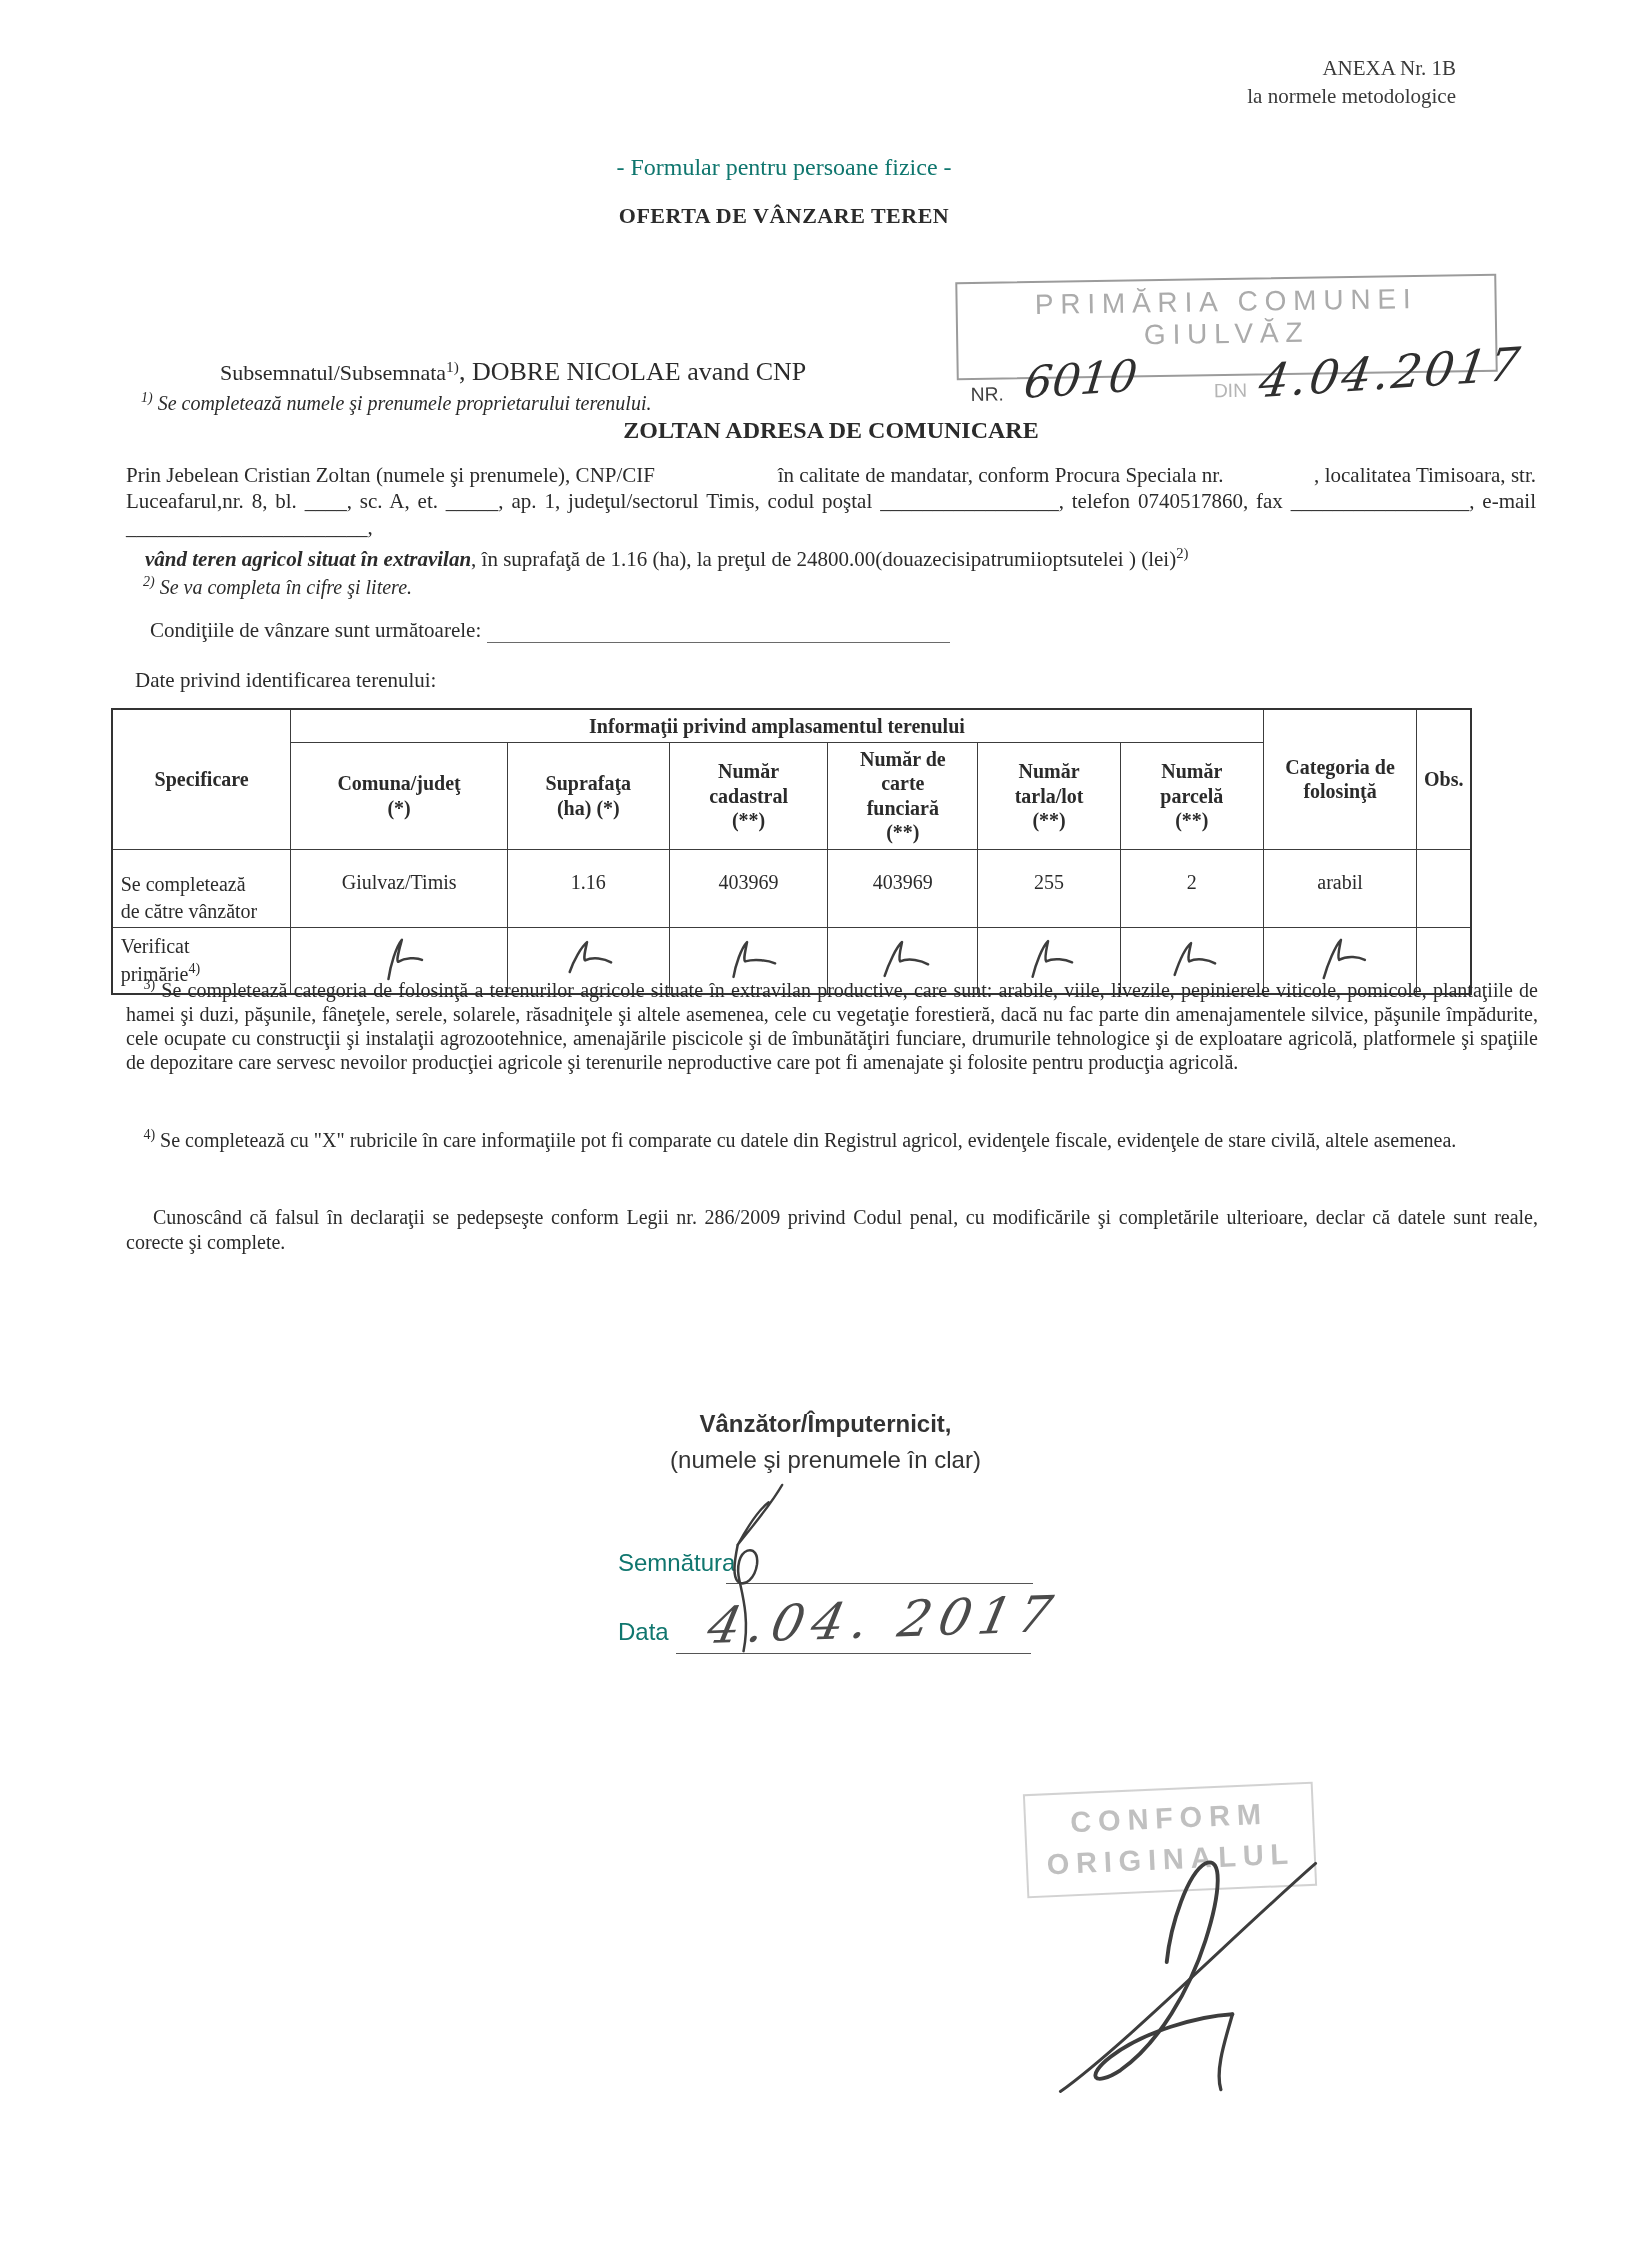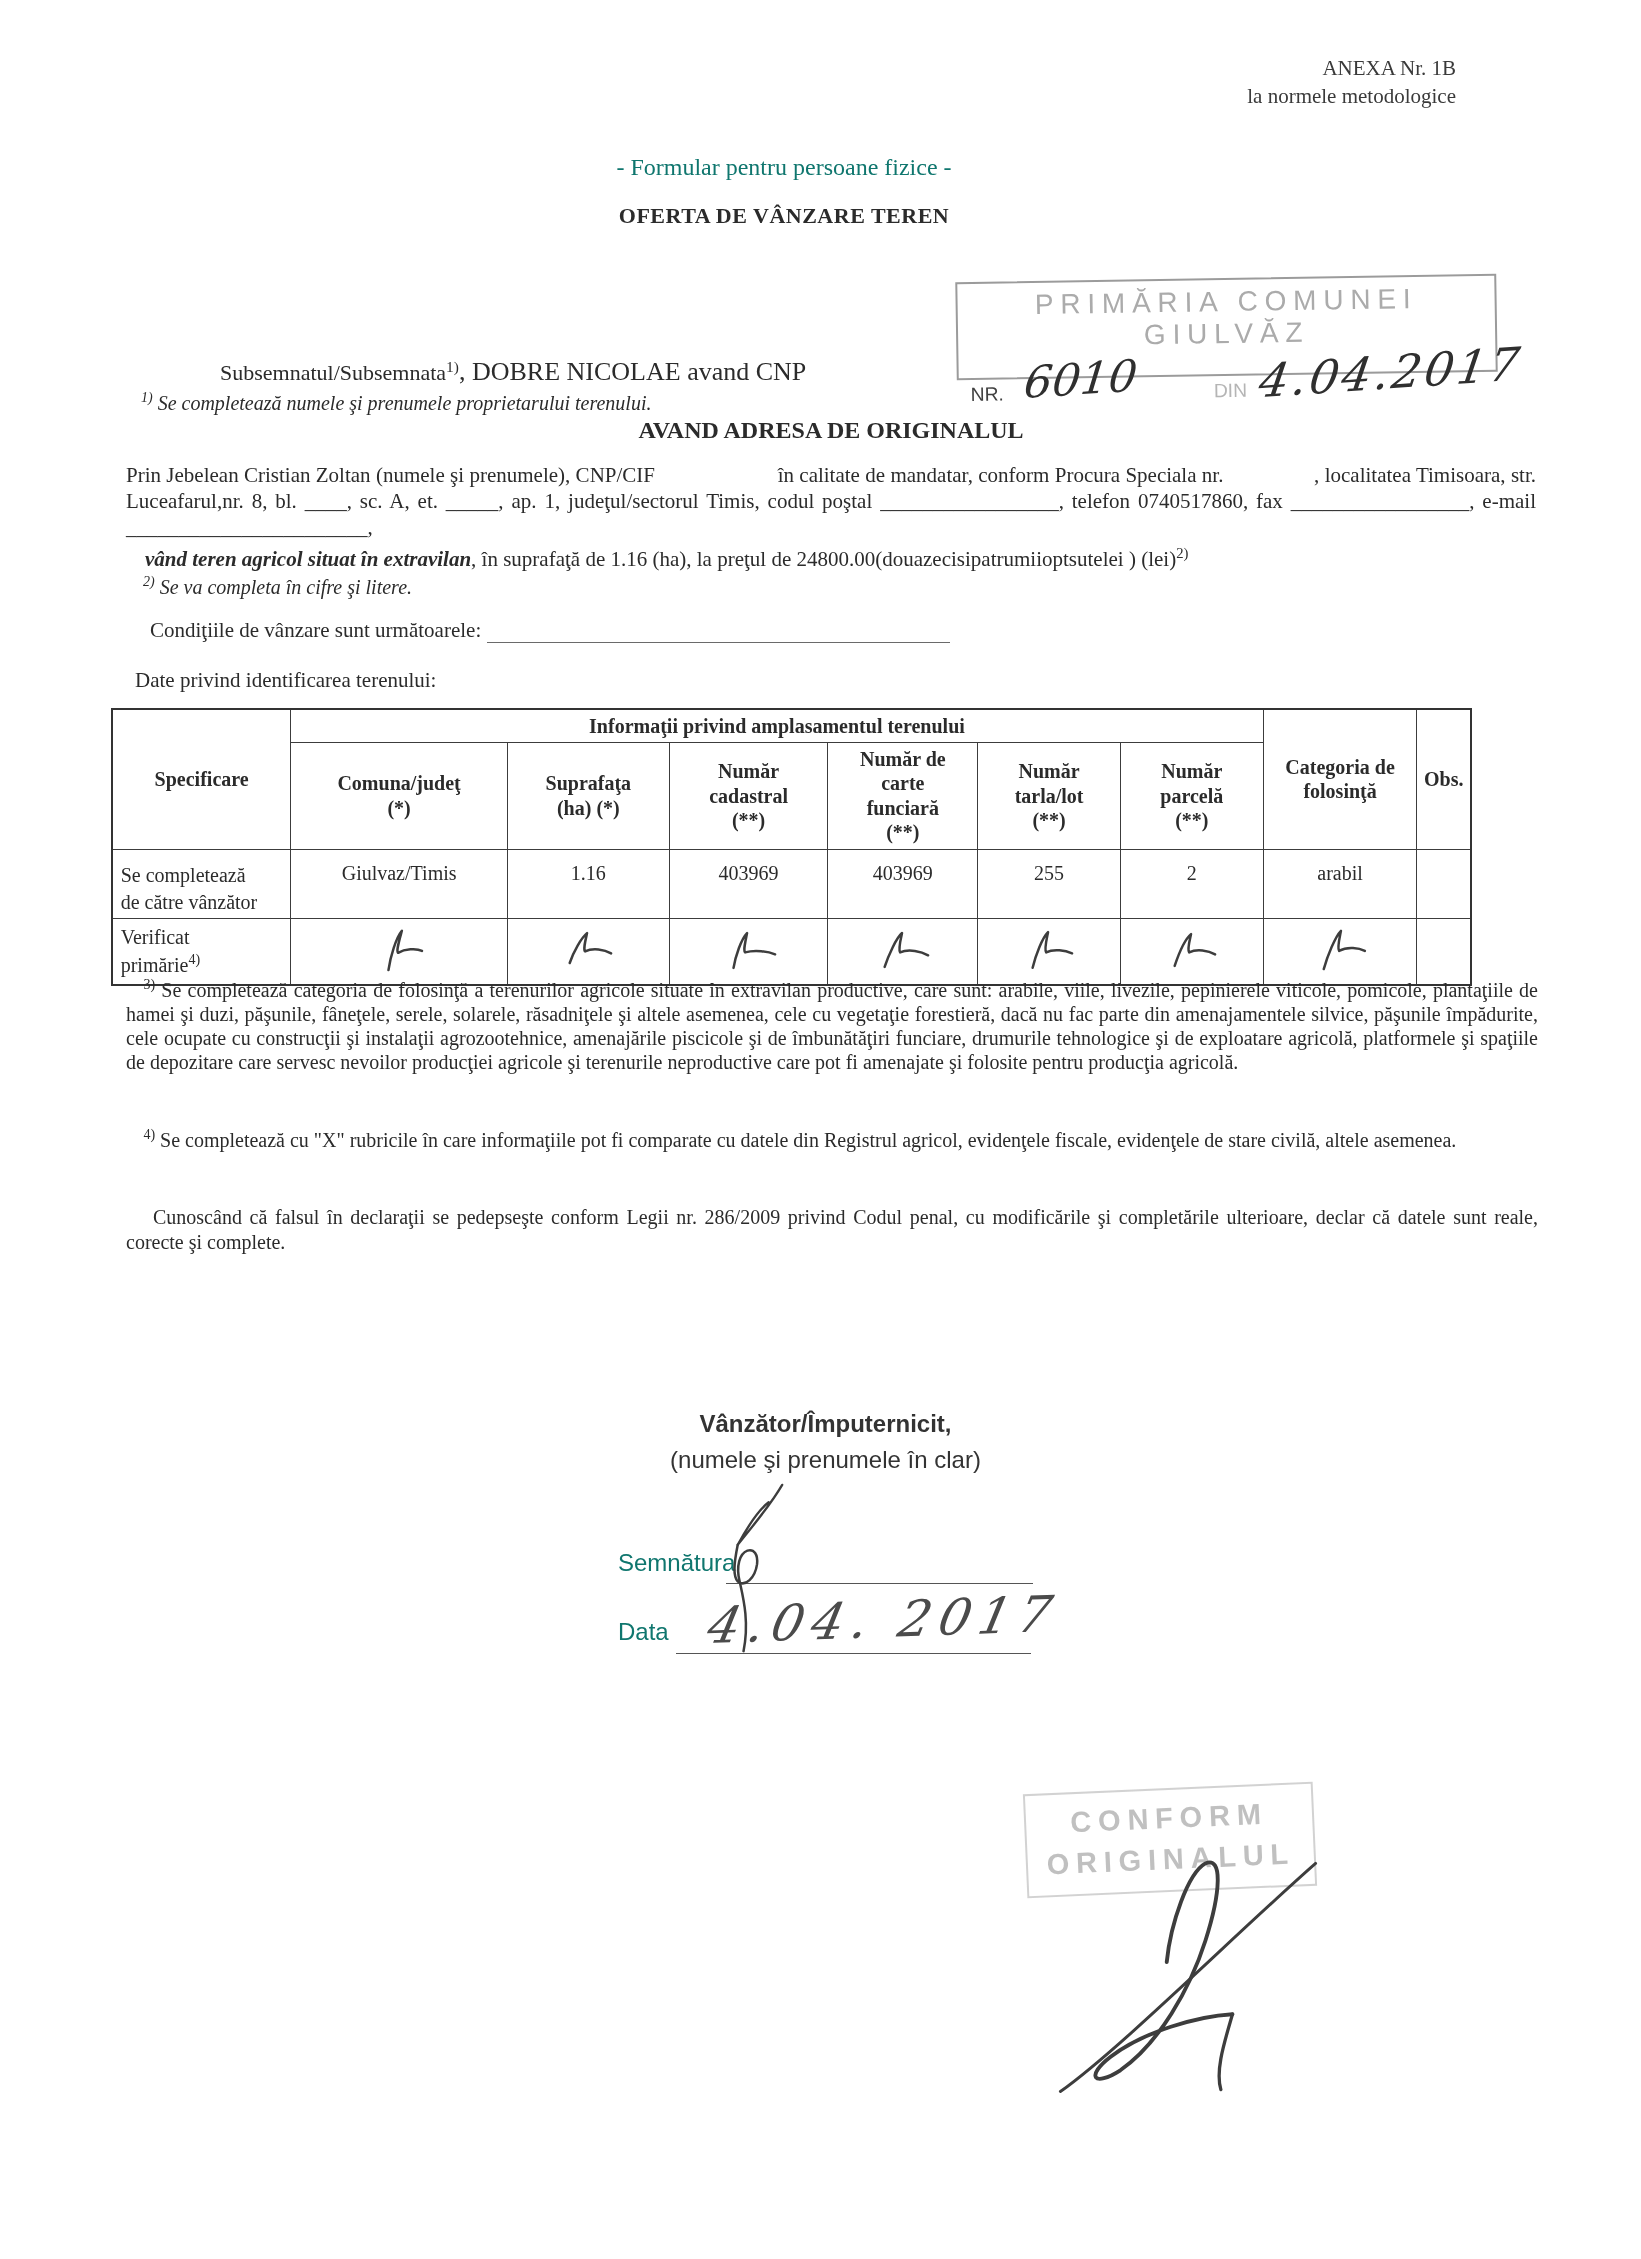--- a/index.html
+++ b/index.html
@@ -47,21 +47,21 @@
 
   
   .landtable { left:111px; top:708px; width:1361px; border-collapse:collapse; font-size:20px; }
   .landtable th, .landtable td { border:1.9px solid #3c3c3c; vertical-align:middle; }
   .landtable { border:2.9px solid #333; }
   .landtable th { font-weight:bold; text-align:center; line-height:1.22; padding:3.9px 1.9px; }
   .landtable td { text-align:center; padding:2.9px 3.9px; }
   .landtable .lbl { text-align:left; padding-left:7.7px; line-height:1.35; }
   .gh { height:33px; }
   .hrow th { height:97px; }
-  .r1 td { height:60px; vertical-align:top; padding-top:12px; }
+  .r1 td { height:60px; vertical-align:top; padding-top:21px; }
   .r2 td { height:66px; }
   .tick { display:inline-block; }
 
   
   .note3 { left:126px; top:973px; width:1412px; font-size:20px; line-height:24px; text-indent:17.4px; }
   .note4 { left:126px; top:1122px; width:1412px; font-size:20px; line-height:25px; text-indent:17.4px; }
   .declaration { left:126px; top:1205px; width:1412px; font-size:20px; line-height:25px; text-indent:27px; }
   sup { font-size:70%; }
 
   
@@ -104,21 +104,21 @@
     <span class="hand reg-date-value">4.04.2017</span>
   </div>
 </div>
 
 <div class="abs subscriber">
   <span>Subsemnatul/Subsemnata</span><sup>1)</sup><span class="big">, DOBRE NICOLAE avand CNP</span>
 </div>
 <div class="abs fnote1">
   <sup>1)</sup><span> Se completează numele şi prenumele proprietarului terenului.</span>
 </div>
-<div class="abs addr-heading">AVAND ADRESA DE ORIGINALUL</div>
+<div class="abs addr-heading">ZOLTAN ADRESA DE COMUNICARE</div>
 
 <div class="abs mainpara just">Prin Jebelean Cristian Zoltan (numele şi prenumele), CNP/CIF&nbsp;&nbsp;&nbsp;&nbsp;&nbsp;&nbsp;&nbsp;&nbsp;&nbsp;&nbsp;&nbsp;&nbsp;&nbsp;&nbsp;&nbsp;&nbsp;&nbsp;&nbsp;&nbsp;&nbsp;&nbsp;&nbsp; în calitate de mandatar, conform Procura Speciala nr.&nbsp;&nbsp;&nbsp;&nbsp;&nbsp;&nbsp;&nbsp;&nbsp;&nbsp;&nbsp;&nbsp;&nbsp;&nbsp;&nbsp;&nbsp;&nbsp; , localitatea Timisoara, str. Luceafarul,nr. 8, bl. ____, sc. A, et. _____, ap. 1, judeţul/sectorul Timis, codul poştal _________________, telefon 0740517860, fax _________________, e-mail _______________________,</div>
 
 <div class="abs sellline">
   <span class="bold italic">vând teren agricol situat în extravilan</span><span>, în suprafaţă de 1.16 (ha), la preţul de 24800.00(douazecisipatrumiioptsutelei )  (lei)</span><sup>2)</sup>
 </div>
 <div class="abs fnote2">
   <sup>2)</sup><span> Se va completa în cifre şi litere.</span>
 </div>
 

